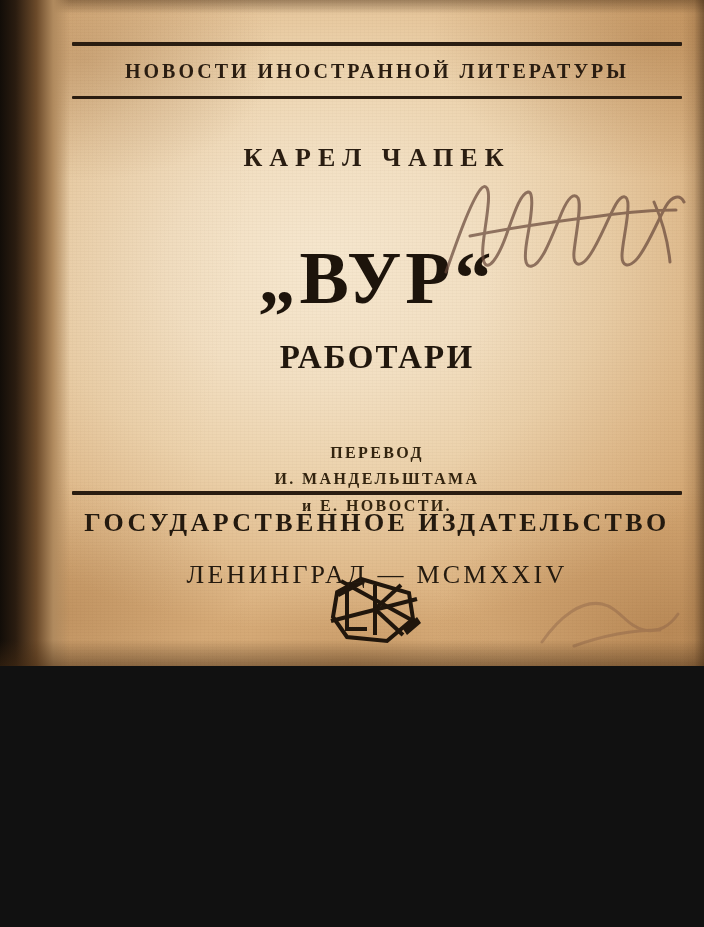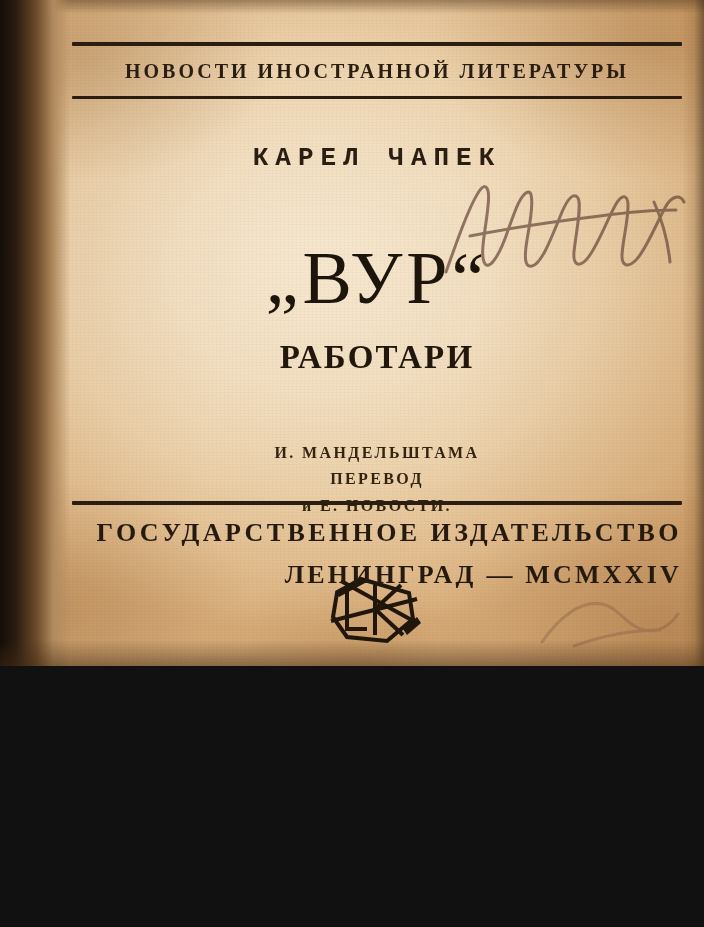--- a/index.html
+++ b/index.html
@@ -112,27 +112,26 @@
   }
 
   .rule.under-series { margin-top: 13px; height: 3px; }
 
   .author {
     margin-top: 44px;
     font-size: 26px;
     letter-spacing: 7px;
     font-weight: 700;
     color: #2a1d11;
-    font-family: Liberation Mono, monospace;
   }
 
   .maintitle {
     margin-top: 68px;
     font-size: 74px;
-    font-weight: 400;
+    font-weight: 700;
     letter-spacing: 4px;
     color: #1d140b;
     line-height: 1;
   }
   .maintitle .q {
     font-size: 74px;
     vertical-align: baseline;
   }
 
   .subtitle1 {
@@ -166,33 +165,32 @@
   }
 
   .publisher {
     margin-top: 13px;
     font-size: 26px;
     font-weight: 700;
     letter-spacing: 3.4px;
     color: #241a0f;
   }
   .place {
-    margin-top: 12px;
+    margin-top: 22px;
     font-size: 26px;
-    font-weight: 700;
+    font-weight: 400;
     letter-spacing: 3.2px;
     color: #241a0f;
   }
 
   .bottom-block {
     position: absolute;
     left: 0;
     right: 0;
     bottom: 76px;
-    text-align: right;
   }
 
   
   .ink {
     position: absolute;
     right: 14px;
     top: 176px;
     width: 250px;
     height: 110px;
     z-index: 5;
@@ -232,22 +230,22 @@
 
     <div class="author">КАРЕЛ ЧАПЕК</div>
 
     <div class="maintitle">
       <span class="q">„</span><span>ВУР</span><span class="q">“</span>
     </div>
 
     <div class="subtitle2">РАБОТАРИ</div>
 
     <div class="translators">
+      <div>ПЕРЕВОД</div>
       <div>И. МАНДЕЛЬШТАМА</div>
-      <div>ПЕРЕВОД</div>
       <div>и Е. НОВОСТИ.</div>
     </div>
 
     <div class="emblem">
       <svg width="120" height="100" viewBox="0 0 120 100" aria-hidden="true">
         <g fill="none" stroke="#20160c" stroke-width="4">
           <path d="M20 34 L44 20 L92 34 L96 60 L70 82 L30 78 L16 58 Z"></path>
           <path d="M30 30 L30 70 L50 70"></path>
           <path d="M58 26 L58 76"></path>
           <path d="M58 50 L84 26"></path>

